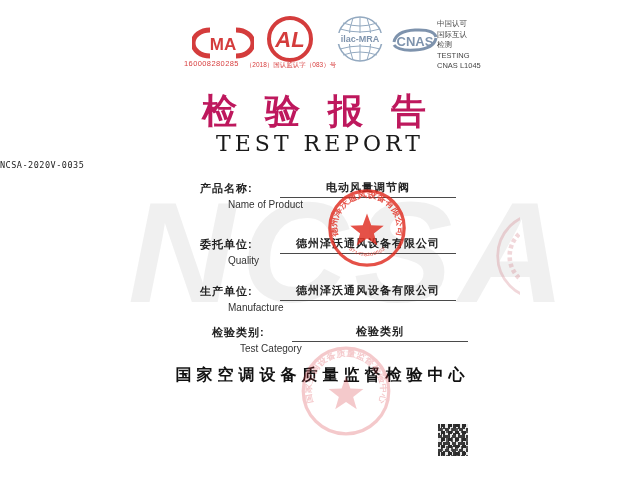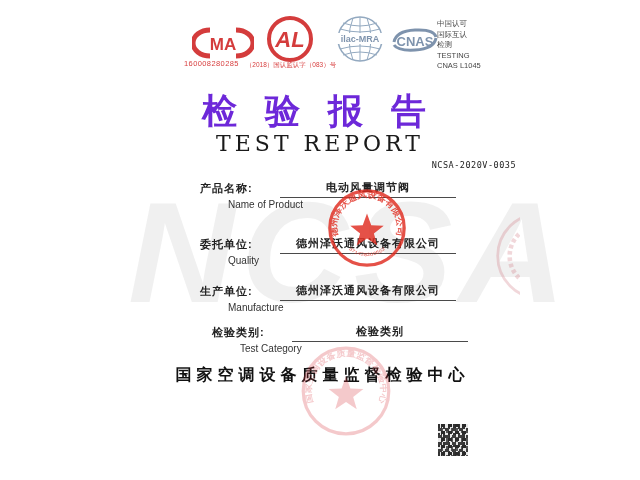--- a/index.html
+++ b/index.html
@@ -20,24 +20,24 @@
   
   .logo-num { left:184px; top:59px; width:76px; text-align:left;
     color:#d84040; font-size:7.5px; letter-spacing:0.4px; z-index:2; }
   .logo-note { left:240px; top:61px; width:102px; text-align:center;
     color:#d84040; font-size:6.5px; z-index:2; }
   .accr-text { left:437px; top:19px; z-index:2; font-size:7.5px; font-weight:normal;
     color:#454545; line-height:10.5px; }
 
   
   .title-cn { left:0; top:88px; width:640px; text-align:center; z-index:2;
-    font-size:35px; font-weight:bold; letter-spacing:28px; padding-left:16px; color:#6d28d9; }
+    font-size:35px; font-weight:bold; letter-spacing:28px; padding-left:16px; color:#be185d; }
   .title-en { left:0; top:131px; width:640px; text-align:center; z-index:2;
     font-family:"DejaVu Serif", serif; font-size:22px; letter-spacing:4px; padding-left:0; color:#1a1a1a; }
-  .report-no { left:0; top:160px; width:516px; text-align:right; z-index:2;
+  .report-no { left:0; top:160px; width:516px; text-align:left; z-index:2;
     font-family:"DejaVu Sans Mono", monospace; font-size:8.5px; letter-spacing:0.5px; color:#222; }
 
   
   .row { z-index:2; }
   .row .lab-cn { font-size:11px; font-weight:bold; color:#222; letter-spacing:1px; }
   .row .lab-en { font-size:10px; color:#333; margin-top:3px;margin-left:28px; }
   .value-line { position:absolute; left:80px; top:-1px; width:176px; height:18px;
     border-bottom:1px solid #4a4a4a; text-align:center; font-size:11px; color:#222;
     letter-spacing:1px;font-weight:bold; }
   .row1 { left:200px; top:181px; }

